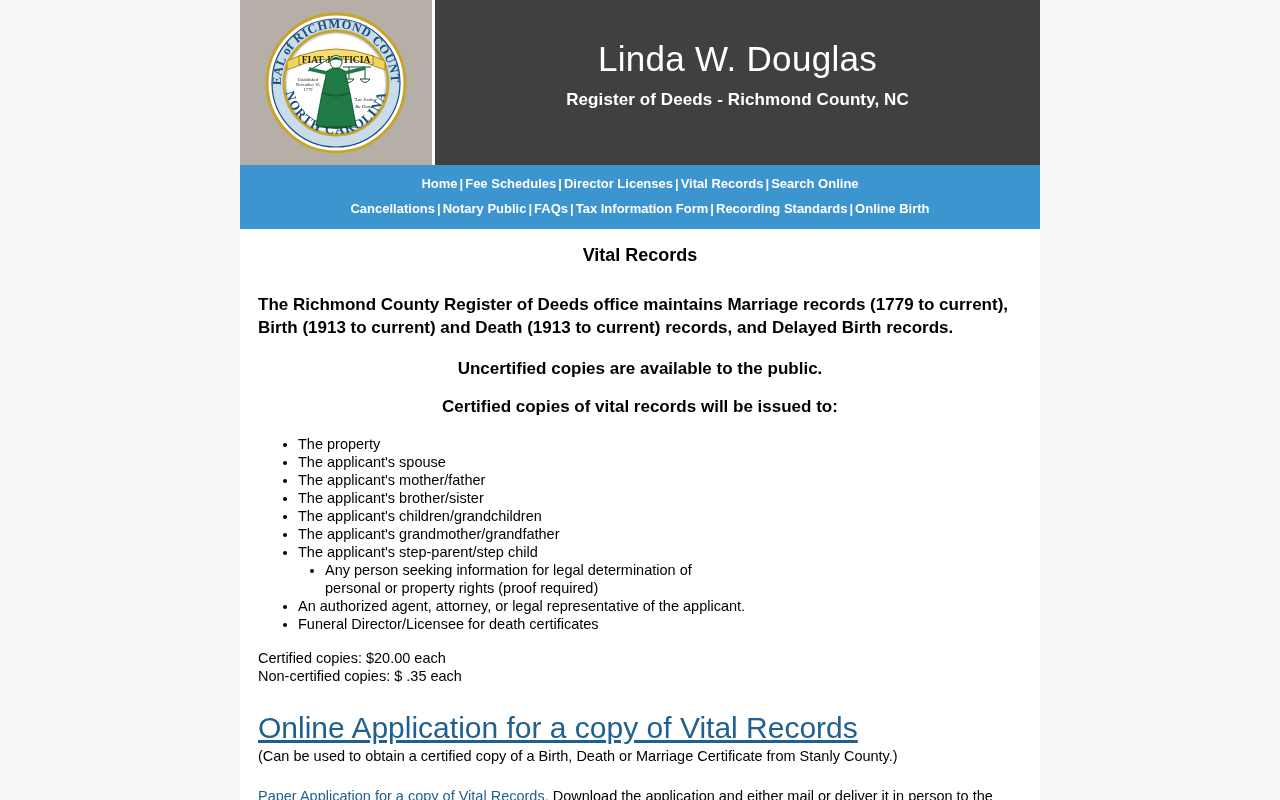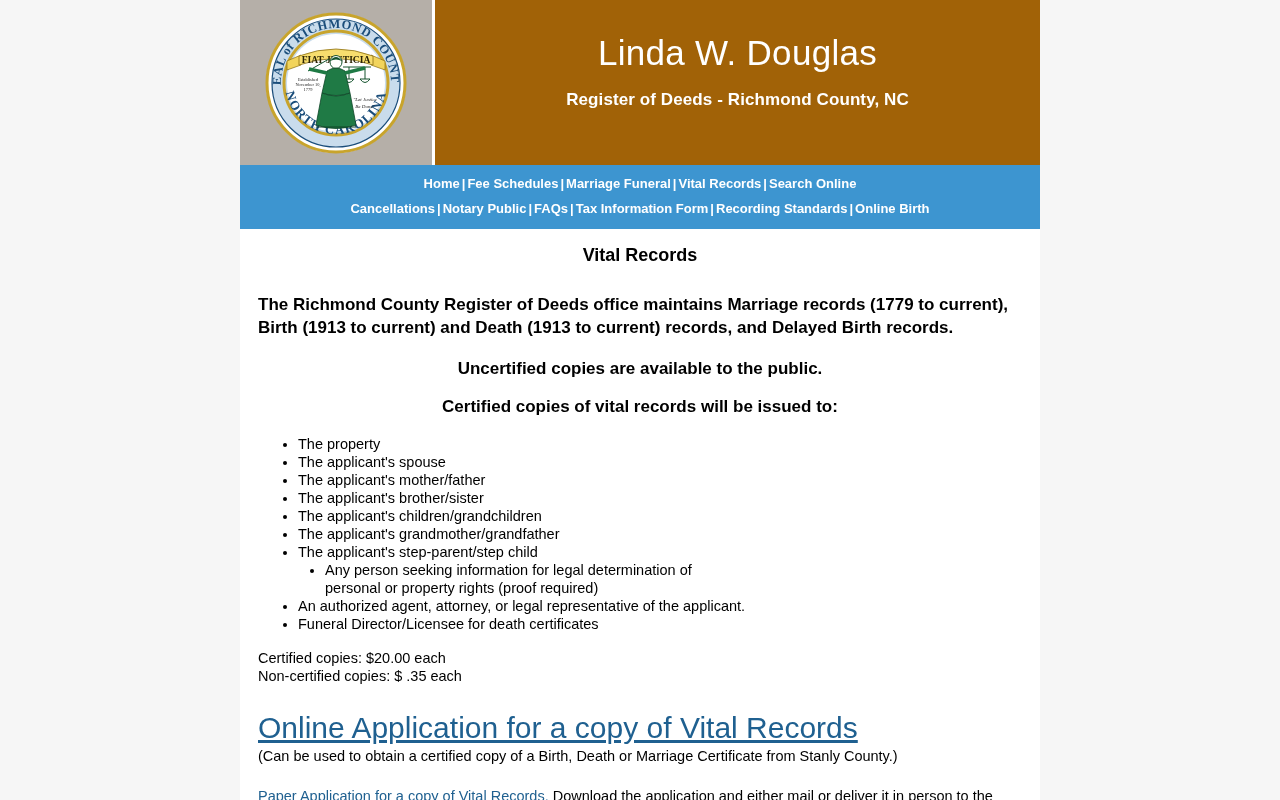--- a/index.html
+++ b/index.html
@@ -38,41 +38,41 @@
     flex: none;
   }
   .seal-gap {
     width: 3px;
     height: 165px;
     background: #ffffff;
     flex: none;
   }
   .title-block {
     flex: 1 1 auto;
-    background: #a16207;
+    background: #404040;
     display: flex;
     flex-direction: column;
     align-items: center;
     justify-content: center;
     padding-bottom: 8px;
   }
   .office-name {
     color: #ffffff;
     font-size: 35px;
     font-weight: normal;
     letter-spacing: 0.3px;
     line-height: 1.05;
     margin: 0 0 6px 0;
   }
   .office-sub {
     color: #ffffff;
     font-size: 17px;
     font-weight: bold;
     letter-spacing: 0.1px;
-    margin: 12px;
+    margin: 6px;
   }
   
   .seal-svg { display: block; }
   
   .navbar {
     background: #3d95d0;
     width: 800px;
     padding: 6px 0 8px 0;
     text-align: center;
   }
@@ -205,21 +205,21 @@
     <div class="seal-gap"></div>
 
     <div class="title-block">
       <div class="office-name">Linda W. Douglas</div>
       <div class="office-sub">Register of Deeds - Richmond County, NC</div>
     </div>
   </div>
 
   <div class="navbar">
     <div class="navrow">
-      <a href="#">Home</a><span class="navsep">|</span><a href="#">Fee Schedules</a><span class="navsep">|</span><a href="#">Marriage Funeral</a><span class="navsep">|</span><a href="#">Vital Records</a><span class="navsep">|</span><a href="#">Search Online</a>
+      <a href="#">Home</a><span class="navsep">|</span><a href="#">Fee Schedules</a><span class="navsep">|</span><a href="#">Director Licenses</a><span class="navsep">|</span><a href="#">Vital Records</a><span class="navsep">|</span><a href="#">Search Online</a>
     </div>
     <div class="navrow">
       <a href="#">Cancellations</a><span class="navsep">|</span><a href="#">Notary Public</a><span class="navsep">|</span><a href="#">FAQs</a><span class="navsep">|</span><a href="#">Tax Information Form</a><span class="navsep">|</span><a href="#">Recording Standards</a><span class="navsep">|</span><a href="#">Online Birth</a>
     </div>
   </div>
 
   <div class="content">
 
     <div class="page-title">Vital Records</div>
 

